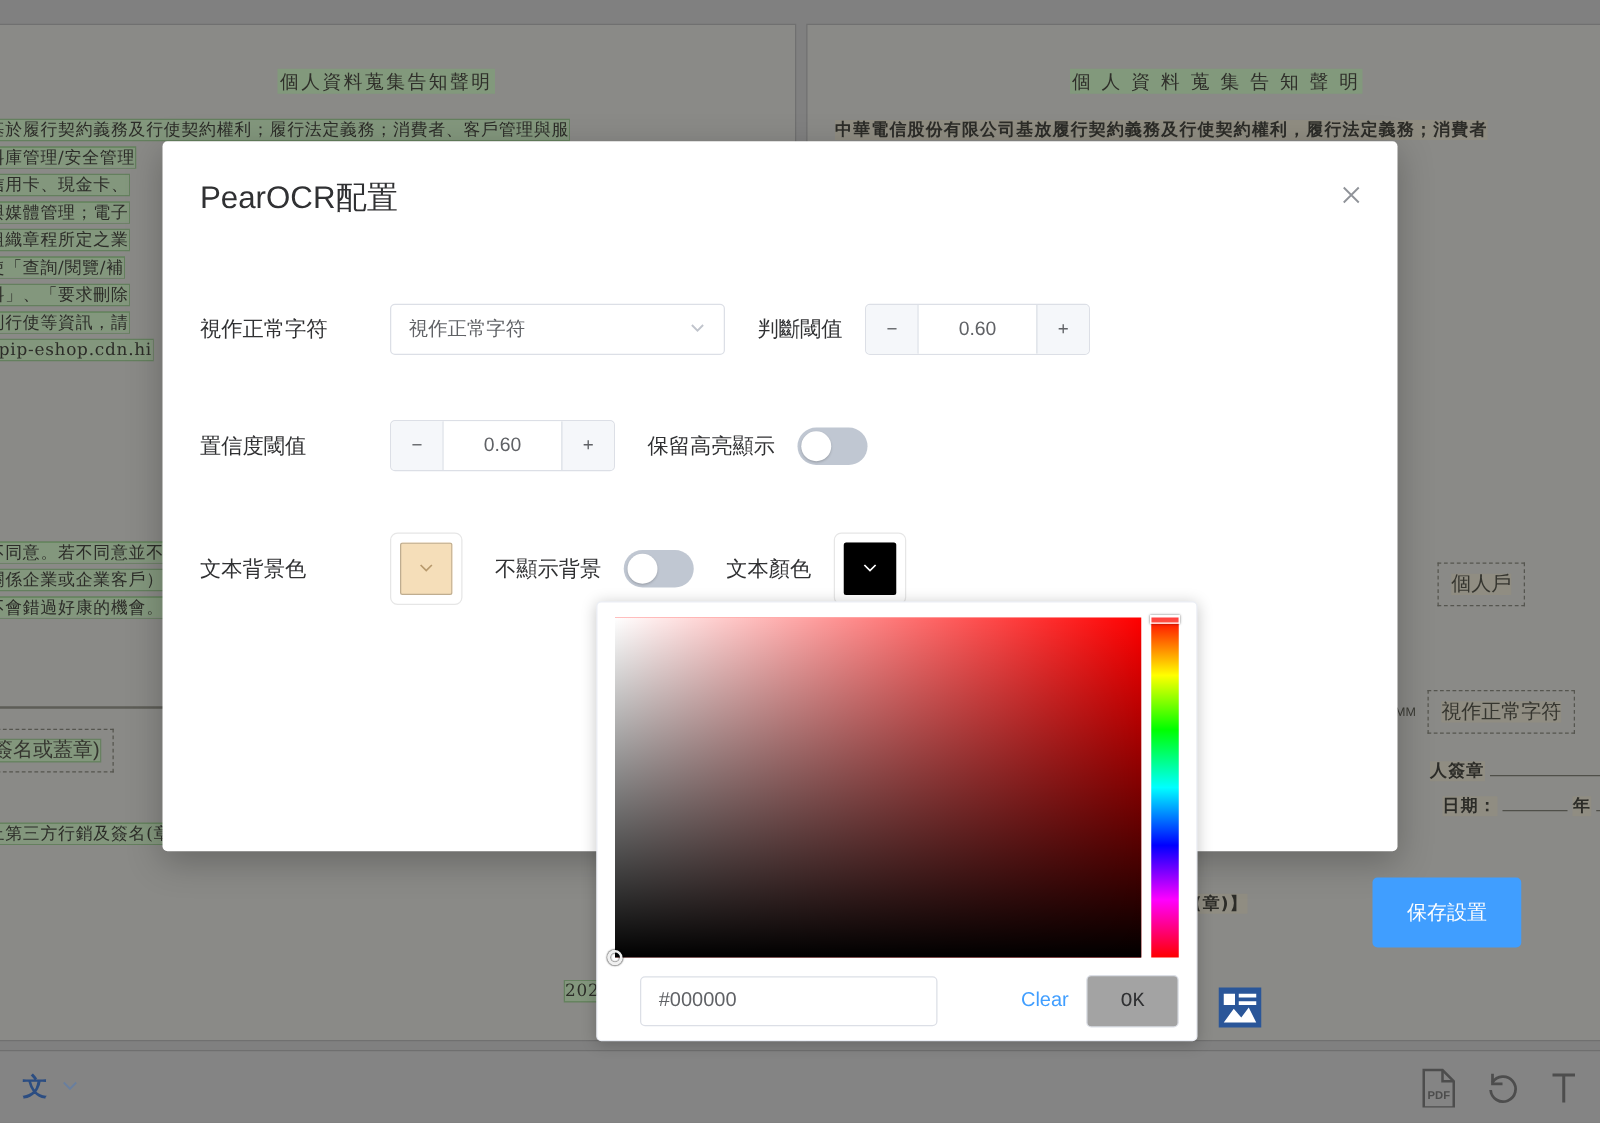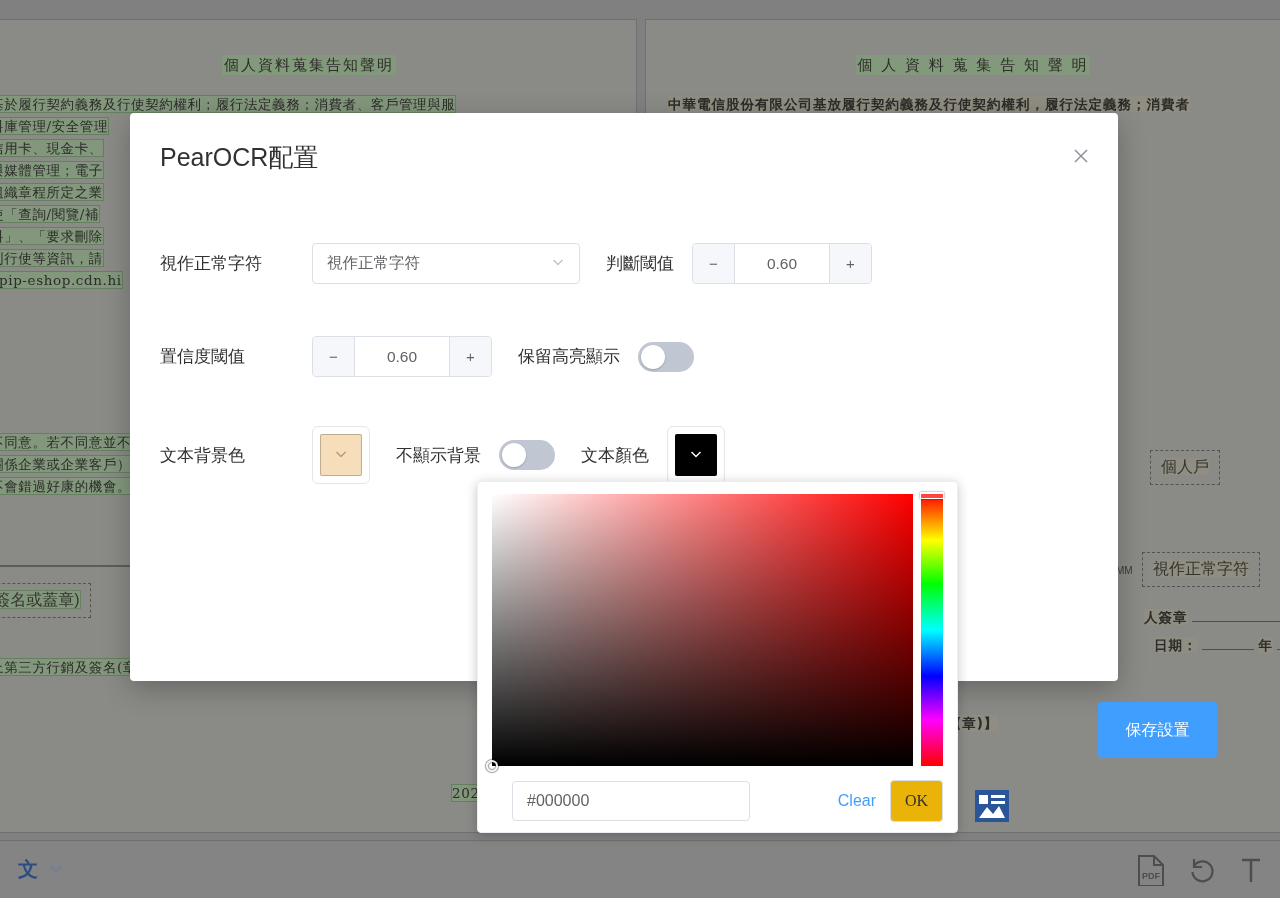--- a/index.html
+++ b/index.html
@@ -242,24 +242,24 @@
     font-size: 16px; color: #606266;
     font-family: "Liberation Sans", sans-serif;
     outline: none;
   }
   #picker-footer .gap { flex: 1; }
   #clear-link {
     color: #409eff; font-size: 16px; cursor: pointer;
     background: none; border: none; font-family:"Liberation Sans", sans-serif;
   }
   #ok-button {
-    width: 53px; height: 42px;
+    width: 74px; height: 42px;
     border: 1px solid #dcdfe6; border-radius: 4px;
-    background: #eab308; color: #303133; font-size: 16px; cursor: pointer;
-    font-family:Liberation Serif, serif;
+    background: #a3a3a3; color: #303133; font-size: 16px; cursor: pointer;
+    font-family:Liberation Mono, monospace;
   }
 
   .nowrap { white-space: nowrap; }
 </style>
 </head>
 <body>
 
 <div id="doc-backdrop">
 
   <div class="page" id="page-left">

